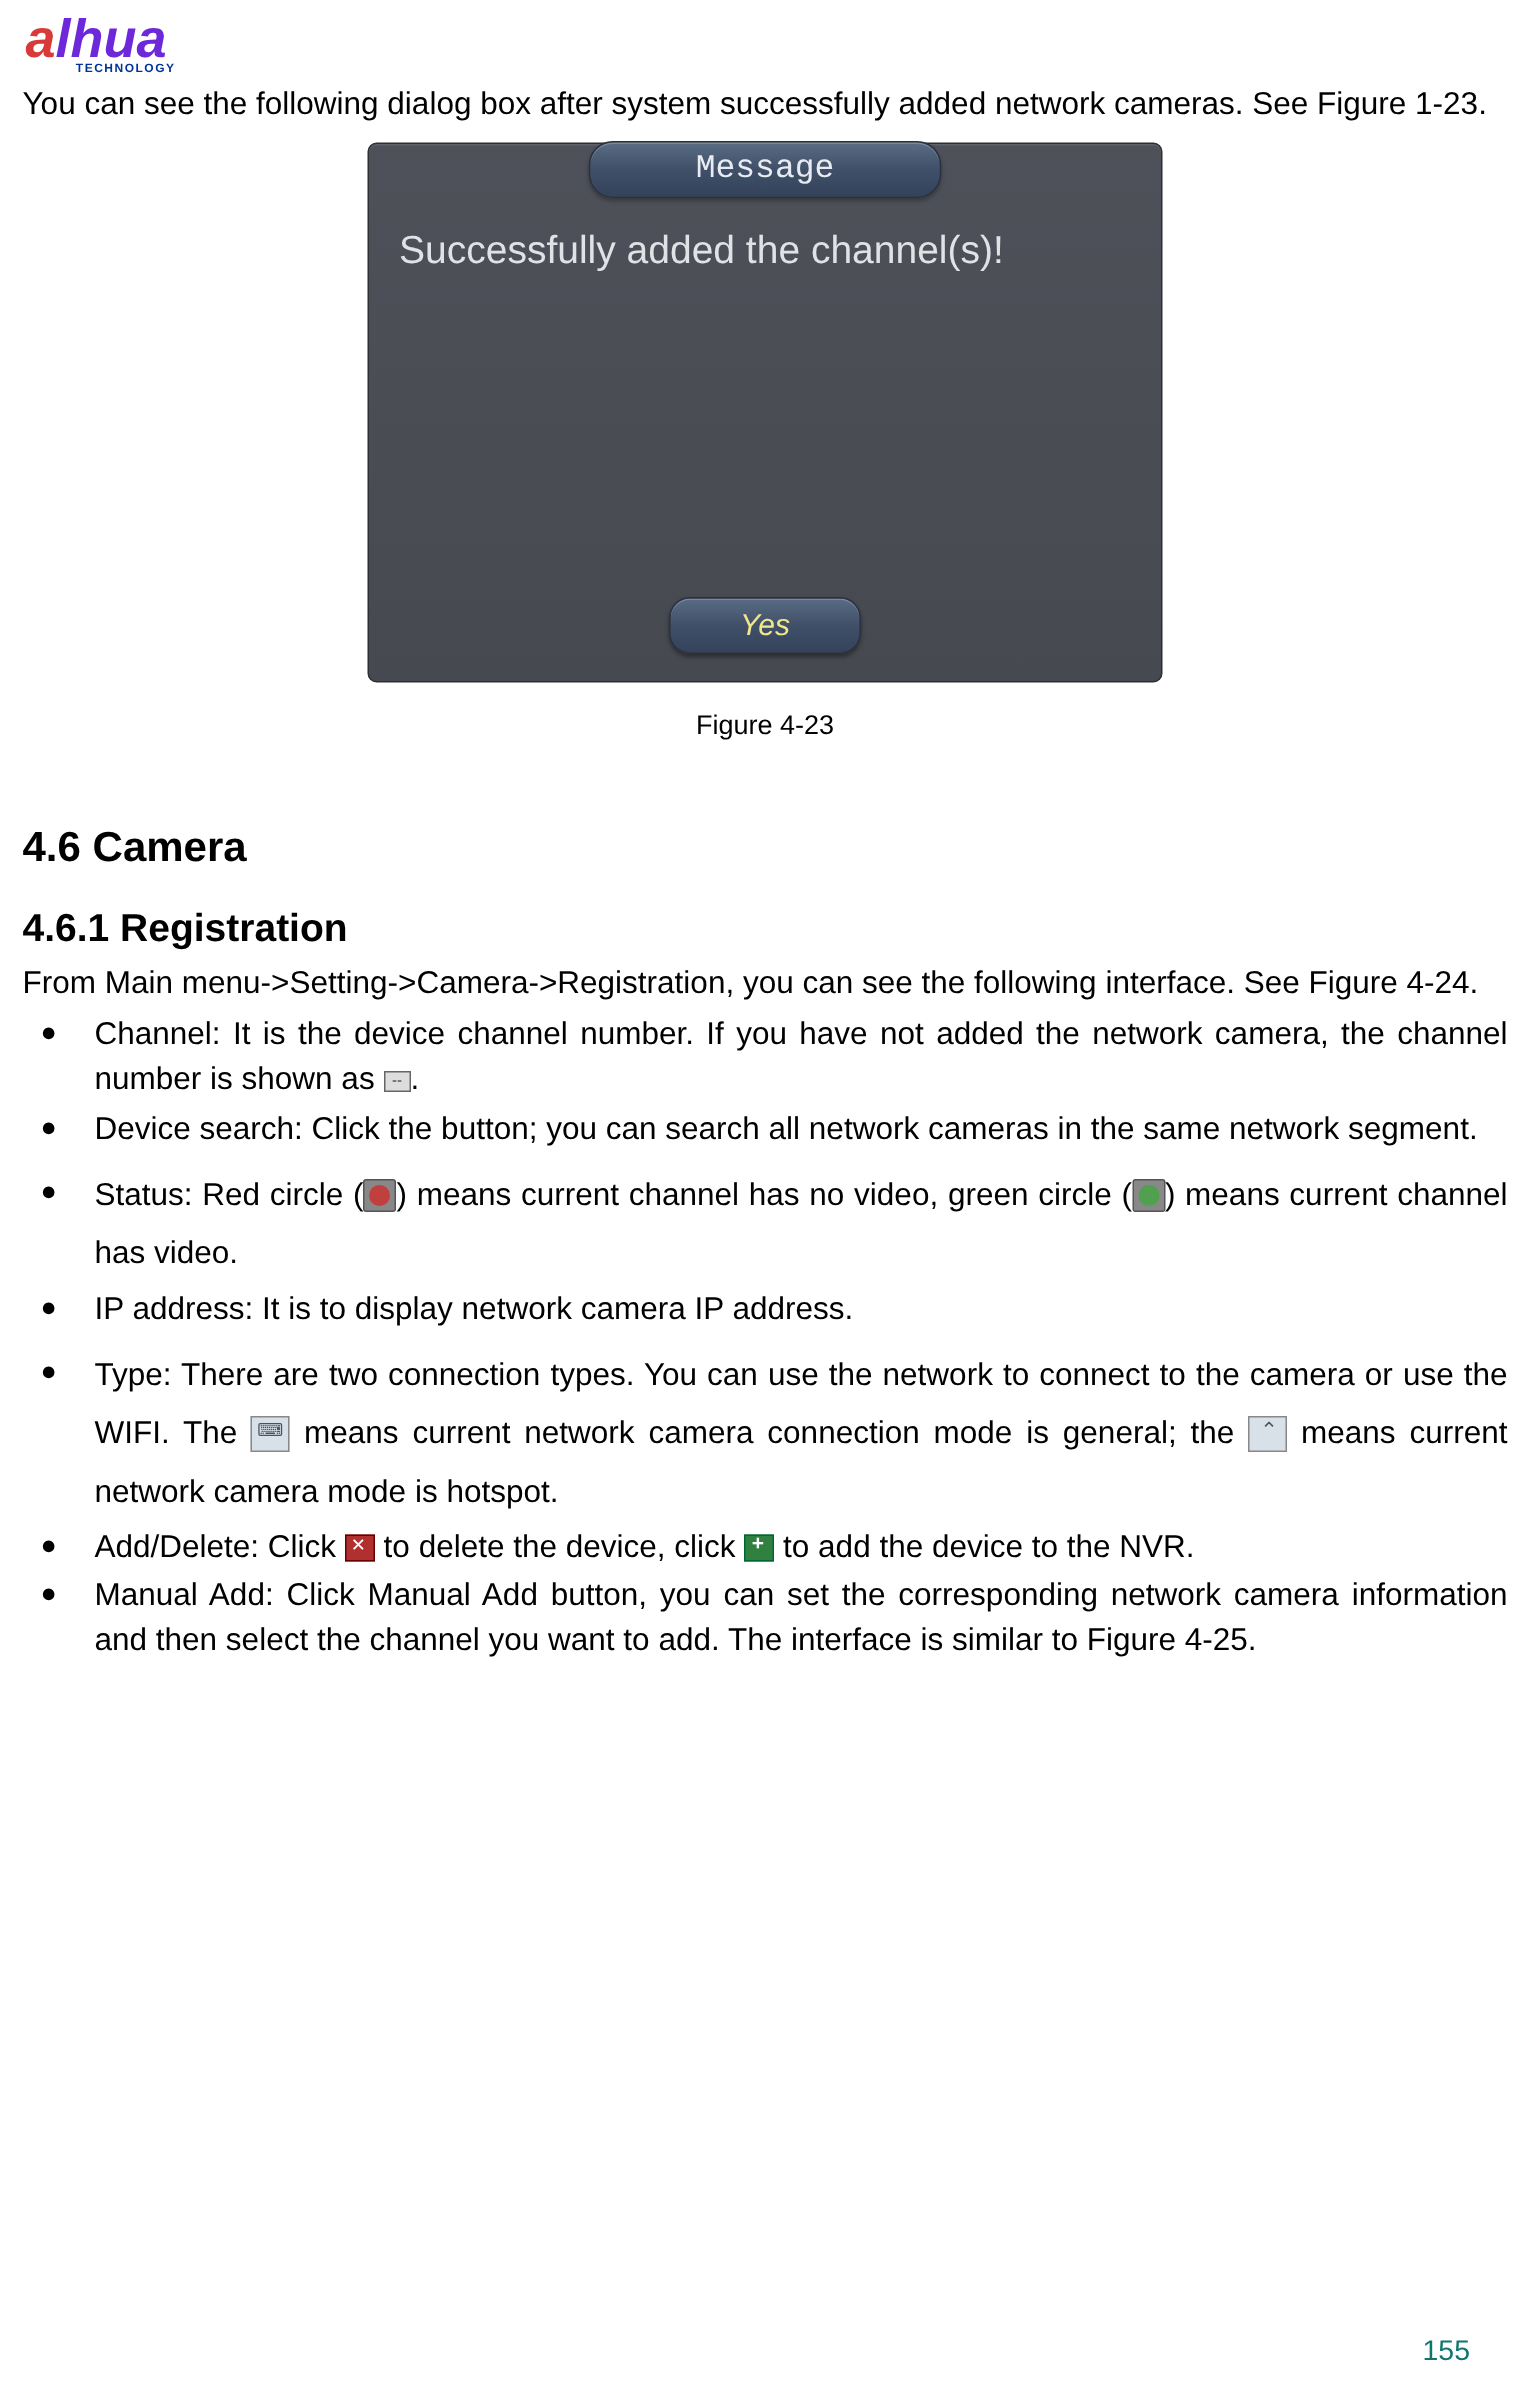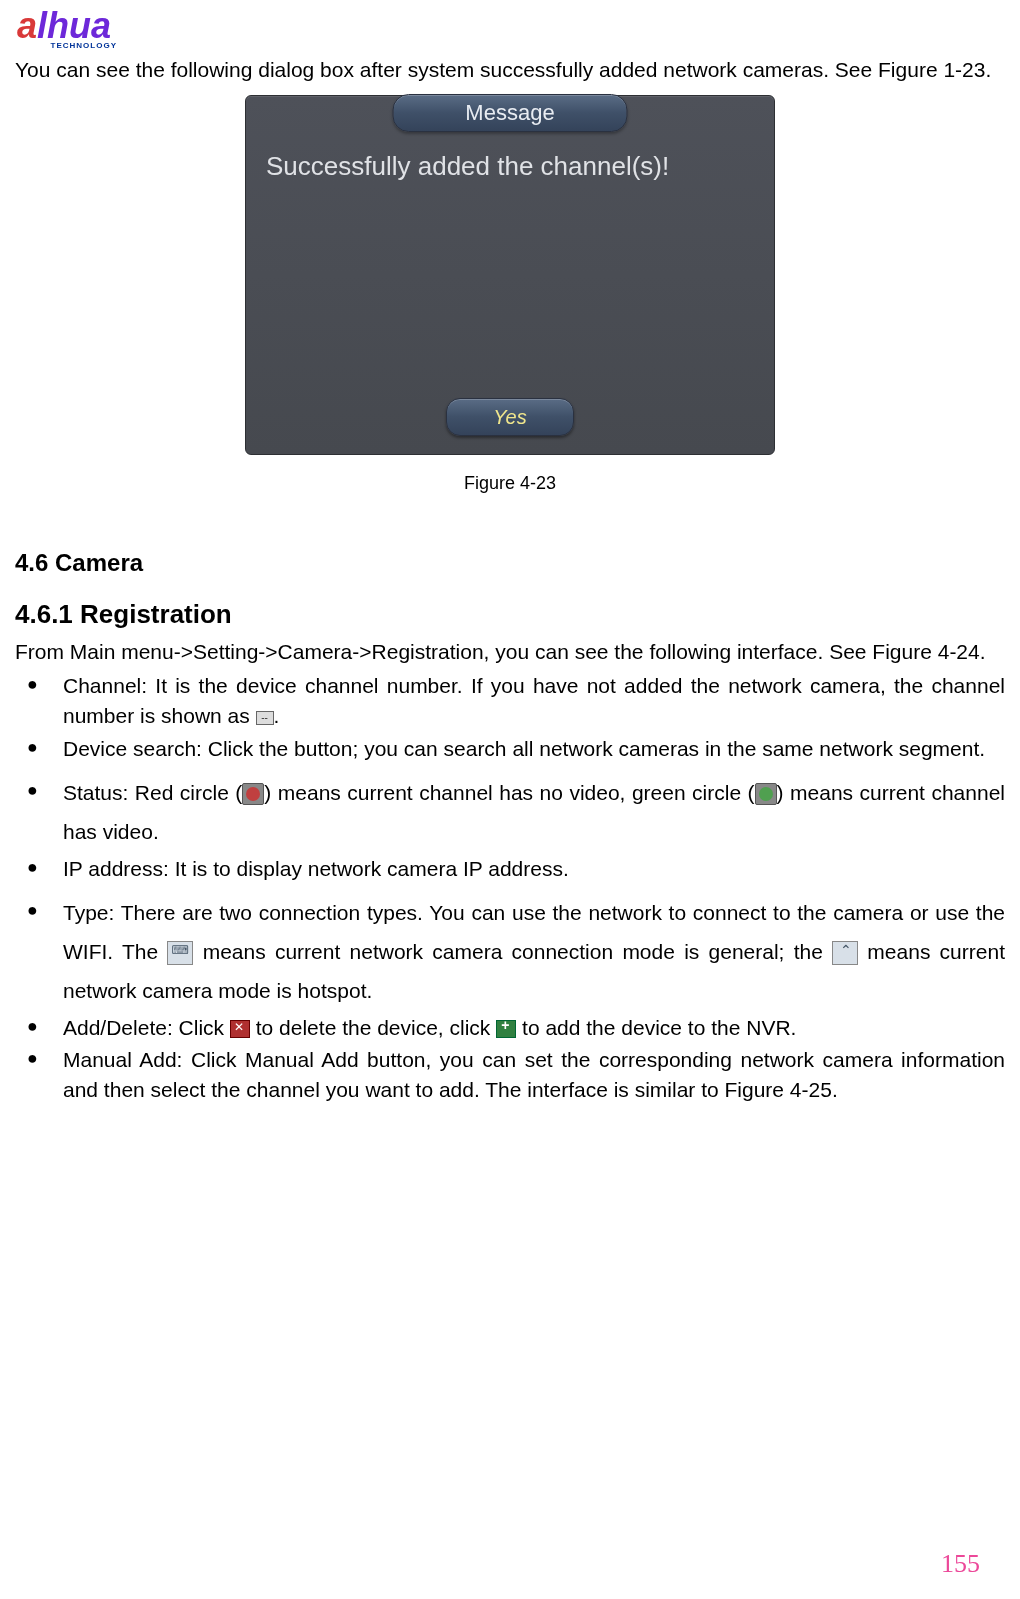--- a/index.html
+++ b/index.html
@@ -62,20 +62,21 @@
       width: 235px;
       height: 38px;
       background: linear-gradient(to bottom, #5a6c85 0%, #3f5068 50%, #34435a 100%);
       border: 1px solid #2a3140;
       border-radius: 16px;
       color: #e8ecf2;
       font-size: 22px;
       text-align: center;
       line-height: 36px;
       box-shadow: 0 2px 3px rgba(0,0,0,0.3), inset 0 1px 0 rgba(255,255,255,0.2);
+      font-family: Liberation Mono, monospace;
     }
     .dialog-message {
       color: #e0e2e6;
       font-size: 26px;
       position: absolute;
       top: 55px;
       left: 20px;
     }
     .dialog-yes-btn {
       position: absolute;
@@ -94,21 +95,21 @@
       box-shadow: 0 2px 3px rgba(0,0,0,0.4), inset 0 1px 0 rgba(255,255,255,0.2);
       font-style: italic;
     }
     .figure-caption {
       text-align: center;
       font-size: 18px;
       margin-top: 18px;
       color: #000;
     }
     .section-heading {
-      font-size: 24px;
+      font-size: 28px;
       font-weight: bold;
       margin-top: 55px;
       color: #000;
     }
     .subsection-heading {
       font-size: 26px;
       font-weight: bold;
       margin-top: 22px;
       color: #000;
     }
@@ -189,23 +190,22 @@
     .inline-icon.add {
       width: 20px; height: 18px; background: #308040; border:1px solid #063; position: relative;
     }
     .inline-icon.add::after {
       content: "+"; color:#fff; font-size:14px; font-weight:bold; position:absolute; left:4px; top:-2px;
     }
     .page-number {
       position: absolute;
       bottom: 20px;
       right: 40px;
-      font-size: 26px;
-      color: #ec4899;
-      font-family: Liberation Serif, serif;
+      font-size: 19px;
+      color: #0f766e;
     }
   </style>
 </head>
 <body>
 
 <div class="logo">
   <div class="logo-text">
     <span class="a1">a</span><span class="lhua">lhua</span>
   </div>
   <div class="logo-sub" style="width:100px;">TECHNOLOGY</div>

